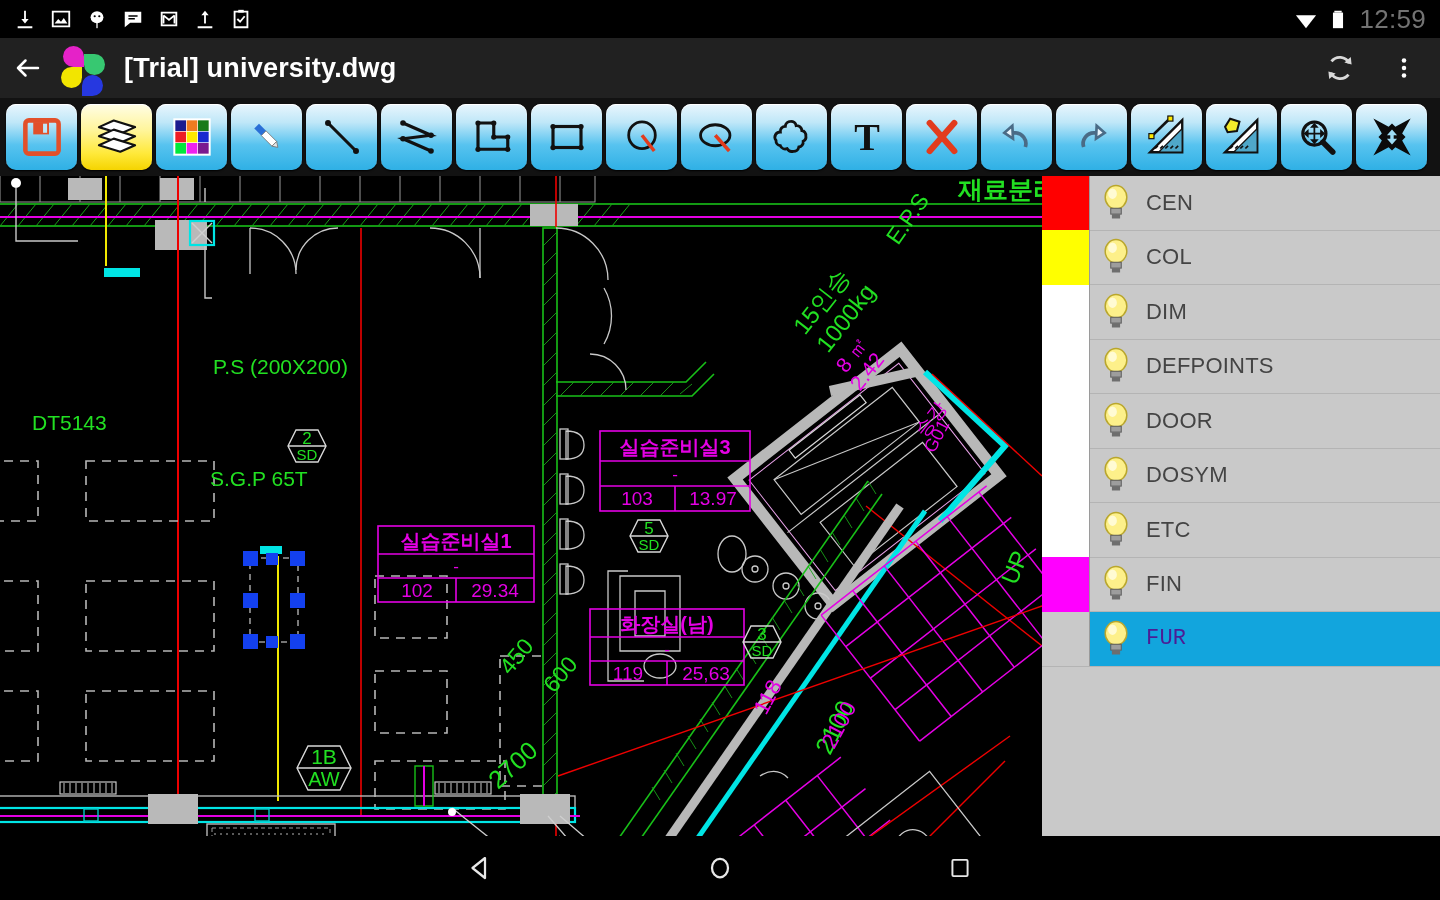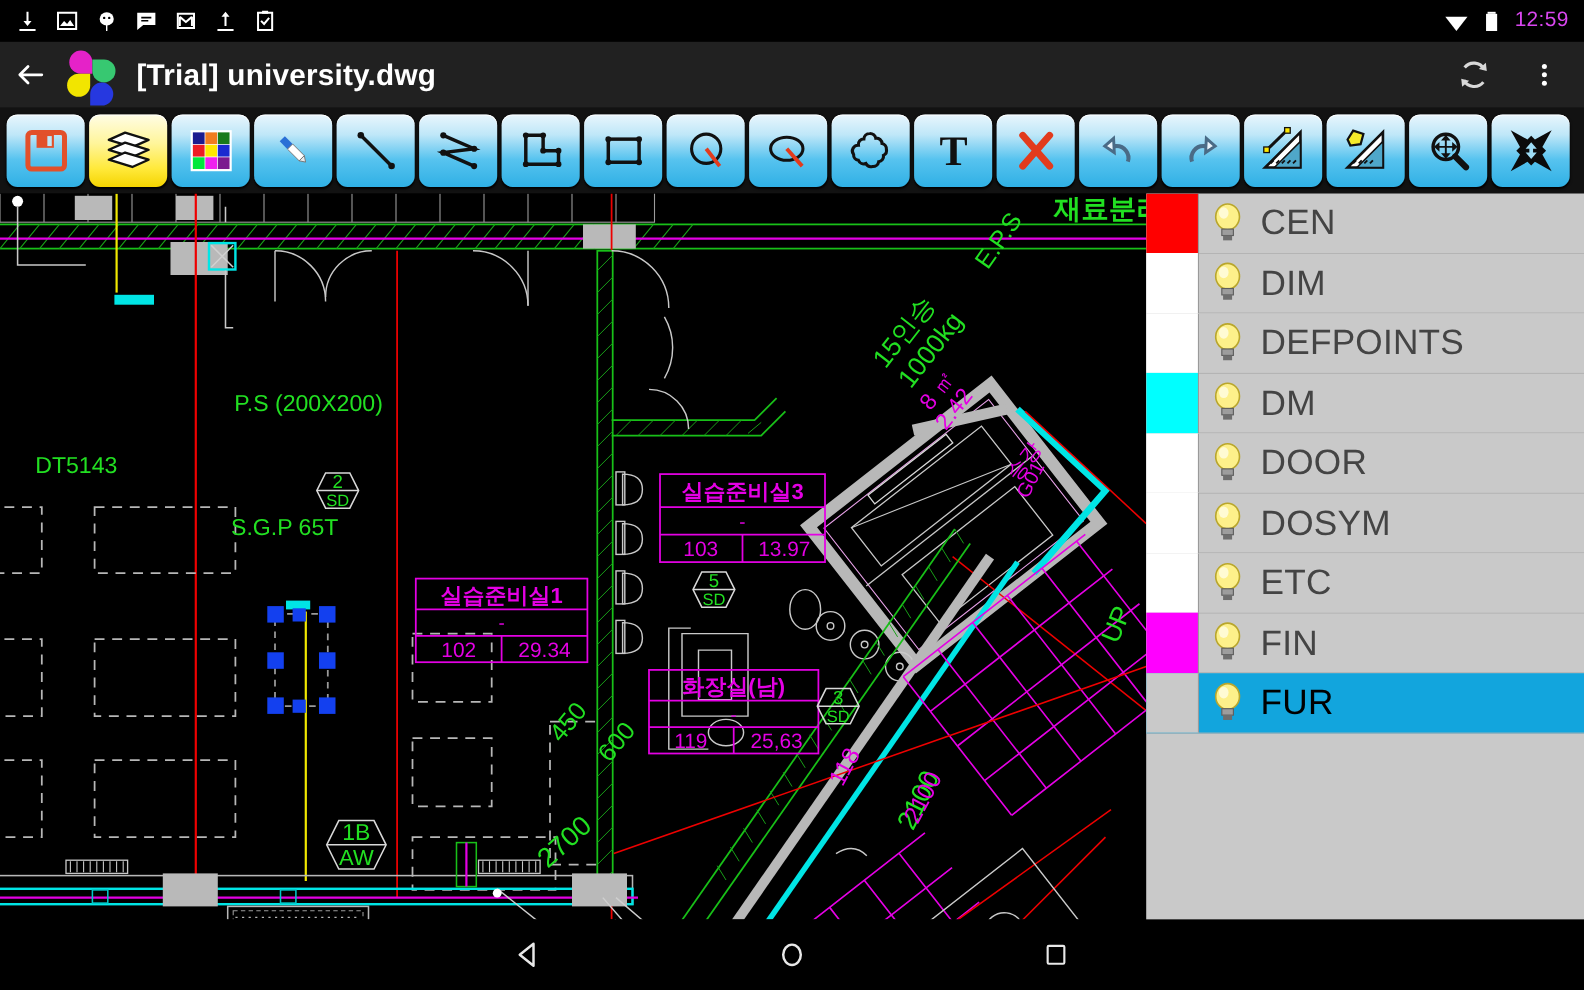--- a/index.html
+++ b/index.html
@@ -5,21 +5,21 @@
   * { margin:0; padding:0; box-sizing:border-box; }
   html,body { width:1440px; height:900px; background:#000; overflow:hidden;
               font-family:"Liberation Sans","DejaVu Sans",sans-serif; }
 
   
   #statusbar { position:absolute; left:0; top:0; width:1440px; height:38px;
                background:#000; display:flex; align-items:center; }
   #statusbar .left { display:flex; align-items:center; gap:14px; padding-left:14px; }
   #statusbar .right { position:absolute; right:14px; display:flex; align-items:center; gap:10px; }
   .sb-ico { width:22px; height:22px; display:block; }
-  #clock { color:#d946ef; font-size:19px; letter-spacing:.3px; }
+  #clock { color:#737373; font-size:26px; letter-spacing:.3px; }
 
   
   #appbar { position:absolute; left:0; top:38px; width:1440px; height:60px;
             background:#212121; display:flex; align-items:center; }
   #back-btn { width:56px; height:60px; display:flex; align-items:center; justify-content:center; }
   #app-logo { width:48px; height:48px; position:relative; margin-left:4px; }
   .pw { position:absolute; width:21px; height:21px; }
   .pw-m { background:#e522c8; border-radius:21px 21px 0 21px; left:3px; top:2px; }
   .pw-g { background:#37c871; border-radius:0 21px 21px 21px; left:24px; top:10px; }
   .pw-y { background:#f2e500; border-radius:21px 0 21px 21px; left:1px; top:23px; }
@@ -44,22 +44,22 @@
   #cad { position:absolute; left:0; top:0; }
 
   
   #layerpanel { position:absolute; left:1042px; top:176px; width:398px; height:660px;
                 background:#c9c9c9; overflow:hidden; }
   .layer-row { display:flex; align-items:center; height:54.5px;
                border-bottom:1px solid #b4b4b4; background:#c9c9c9; }
   .layer-row.sel { background:#12a5dd; }
   .swatch { width:48px; height:54.5px; flex:0 0 auto; border-right:1px solid #9a9a9a; }
   .bulb { width:44px; height:54.5px; flex:0 0 auto; display:flex; align-items:center; justify-content:center; margin-left:4px;}
-  .lname { font-size:32px; color:#444; margin-left:8px; letter-spacing:.2px; }
-  .layer-row.sel .lname { color:#000000; }
+  .lname { font-size:22px; color:#444; margin-left:8px; letter-spacing:.2px; }
+  .layer-row.sel .lname { color:#4c1d95;font-family:Liberation Mono, monospace; }
 
   
   #navbar { position:absolute; left:0; top:836px; width:1440px; height:64px; background:#000; }
   .nav-btn { position:absolute; top:0; height:64px; width:90px;
              display:flex; align-items:center; justify-content:center; }
   #nav-back { left:435px; } #nav-home { left:675px; } #nav-recent { left:915px; }
 </style>
 </head>
 <body>
 
@@ -674,54 +674,54 @@
       <svg width="30" height="38" viewBox="0 0 20 26">
           <ellipse cx="10" cy="9" rx="7.4" ry="8" fill="#fdf08a" stroke="#b9a62c" stroke-width="1"></ellipse>
           <ellipse cx="7.6" cy="6.6" rx="3" ry="3.6" fill="#fffbd4"></ellipse>
           <rect x="6.4" y="16.6" width="7.2" height="4" fill="#9d9d9d" stroke="#5e5e5e" stroke-width=".7"></rect>
           <rect x="7.2" y="20.6" width="5.6" height="3" fill="#6e6e6e"></rect>
         </svg>
     </div>
     <div class="lname">CEN</div>
   </div>
   <div class="layer-row">
-    <div class="swatch" style="background:#ffffff"></div>
-    <div class="bulb">
-      <svg width="30" height="38" viewBox="0 0 20 26">
-          <ellipse cx="10" cy="9" rx="7.4" ry="8" fill="#fdf08a" stroke="#b9a62c" stroke-width="1"></ellipse>
-          <ellipse cx="7.6" cy="6.6" rx="3" ry="3.6" fill="#fffbd4"></ellipse>
-          <rect x="6.4" y="16.6" width="7.2" height="4" fill="#9d9d9d" stroke="#5e5e5e" stroke-width=".7"></rect>
-          <rect x="7.2" y="20.6" width="5.6" height="3" fill="#6e6e6e"></rect>
-        </svg>
-    </div>
-    <div class="lname">DIM</div>
+    <div class="swatch" style="background:#ffff00"></div>
+    <div class="bulb">
+      <svg width="30" height="38" viewBox="0 0 20 26">
+          <ellipse cx="10" cy="9" rx="7.4" ry="8" fill="#fdf08a" stroke="#b9a62c" stroke-width="1"></ellipse>
+          <ellipse cx="7.6" cy="6.6" rx="3" ry="3.6" fill="#fffbd4"></ellipse>
+          <rect x="6.4" y="16.6" width="7.2" height="4" fill="#9d9d9d" stroke="#5e5e5e" stroke-width=".7"></rect>
+          <rect x="7.2" y="20.6" width="5.6" height="3" fill="#6e6e6e"></rect>
+        </svg>
+    </div>
+    <div class="lname">COL</div>
   </div>
   <div class="layer-row">
     <div class="swatch" style="background:#ffffff"></div>
     <div class="bulb">
       <svg width="30" height="38" viewBox="0 0 20 26">
           <ellipse cx="10" cy="9" rx="7.4" ry="8" fill="#fdf08a" stroke="#b9a62c" stroke-width="1"></ellipse>
           <ellipse cx="7.6" cy="6.6" rx="3" ry="3.6" fill="#fffbd4"></ellipse>
           <rect x="6.4" y="16.6" width="7.2" height="4" fill="#9d9d9d" stroke="#5e5e5e" stroke-width=".7"></rect>
           <rect x="7.2" y="20.6" width="5.6" height="3" fill="#6e6e6e"></rect>
         </svg>
     </div>
+    <div class="lname">DIM</div>
+  </div>
+  <div class="layer-row">
+    <div class="swatch" style="background:#ffffff"></div>
+    <div class="bulb">
+      <svg width="30" height="38" viewBox="0 0 20 26">
+          <ellipse cx="10" cy="9" rx="7.4" ry="8" fill="#fdf08a" stroke="#b9a62c" stroke-width="1"></ellipse>
+          <ellipse cx="7.6" cy="6.6" rx="3" ry="3.6" fill="#fffbd4"></ellipse>
+          <rect x="6.4" y="16.6" width="7.2" height="4" fill="#9d9d9d" stroke="#5e5e5e" stroke-width=".7"></rect>
+          <rect x="7.2" y="20.6" width="5.6" height="3" fill="#6e6e6e"></rect>
+        </svg>
+    </div>
     <div class="lname">DEFPOINTS</div>
-  </div>
-  <div class="layer-row">
-    <div class="swatch" style="background:#00ffff"></div>
-    <div class="bulb">
-      <svg width="30" height="38" viewBox="0 0 20 26">
-          <ellipse cx="10" cy="9" rx="7.4" ry="8" fill="#fdf08a" stroke="#b9a62c" stroke-width="1"></ellipse>
-          <ellipse cx="7.6" cy="6.6" rx="3" ry="3.6" fill="#fffbd4"></ellipse>
-          <rect x="6.4" y="16.6" width="7.2" height="4" fill="#9d9d9d" stroke="#5e5e5e" stroke-width=".7"></rect>
-          <rect x="7.2" y="20.6" width="5.6" height="3" fill="#6e6e6e"></rect>
-        </svg>
-    </div>
-    <div class="lname">DM</div>
   </div>
   <div class="layer-row">
     <div class="swatch" style="background:#ffffff"></div>
     <div class="bulb">
       <svg width="30" height="38" viewBox="0 0 20 26">
           <ellipse cx="10" cy="9" rx="7.4" ry="8" fill="#fdf08a" stroke="#b9a62c" stroke-width="1"></ellipse>
           <ellipse cx="7.6" cy="6.6" rx="3" ry="3.6" fill="#fffbd4"></ellipse>
           <rect x="6.4" y="16.6" width="7.2" height="4" fill="#9d9d9d" stroke="#5e5e5e" stroke-width=".7"></rect>
           <rect x="7.2" y="20.6" width="5.6" height="3" fill="#6e6e6e"></rect>
         </svg>

